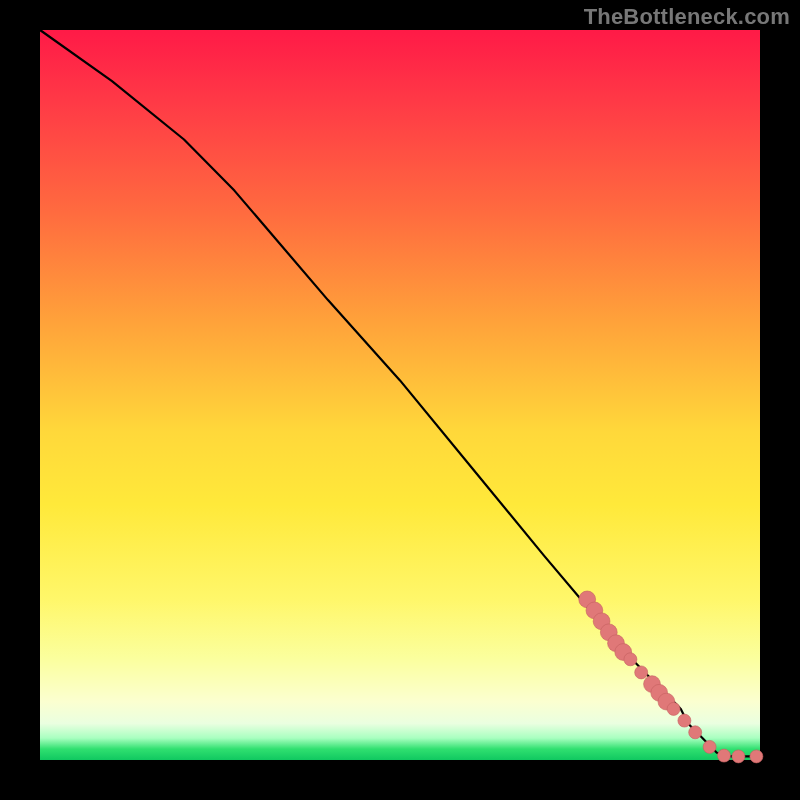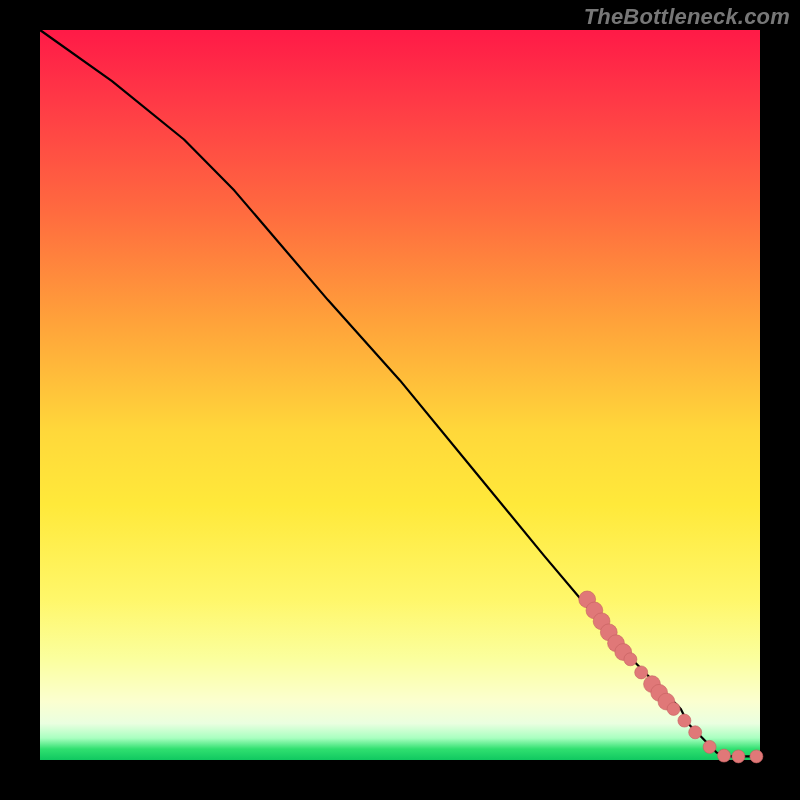--- a/index.html
+++ b/index.html
@@ -9,21 +9,20 @@
     height: 800px;
     background: #000;
     overflow: hidden;
     font-family: Arial, Helvetica, sans-serif;
   }
   .frame {
     position: relative;
     width: 800px;
     height: 800px;
     background: #000;
-    font-style: italic;
   }
   .watermark {
     position: absolute;
     top: 4px;
     right: 10px;
     color: #777;
     font-size: 22px;
     font-weight: 600;
     letter-spacing: 0.2px;
   }

